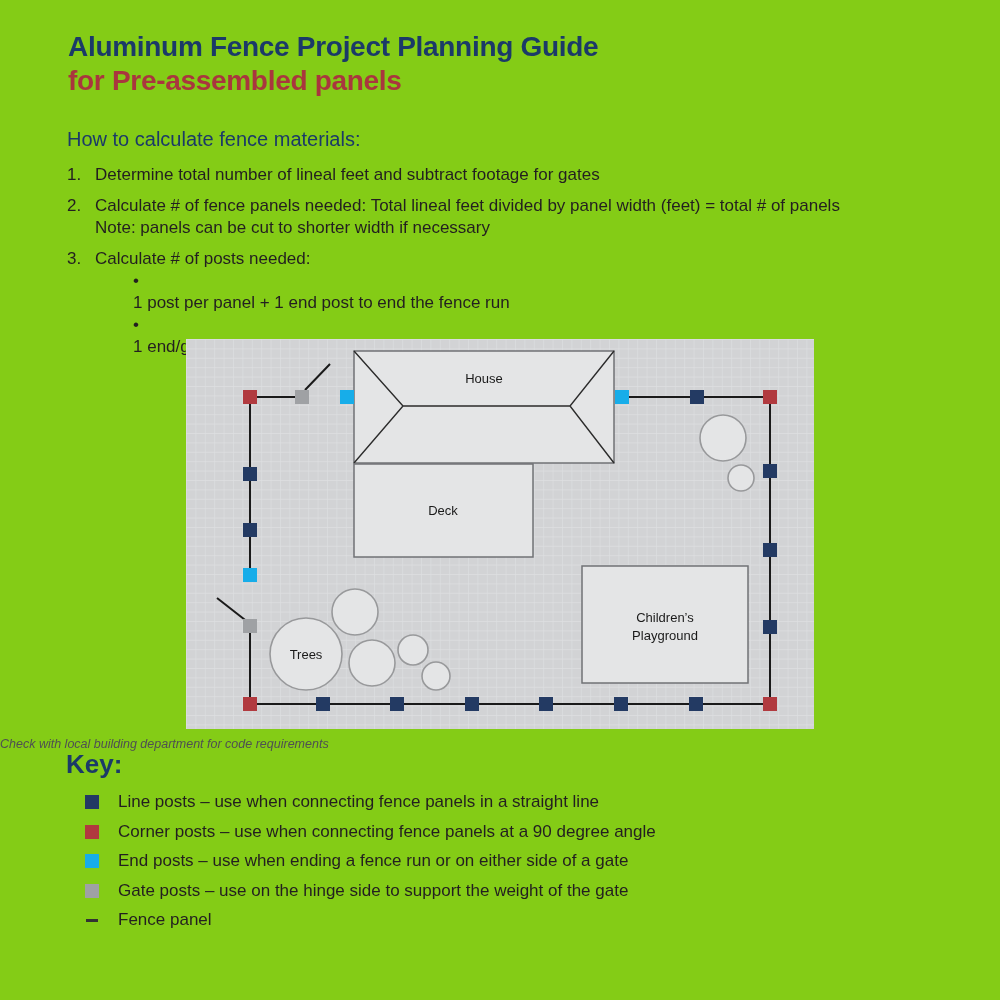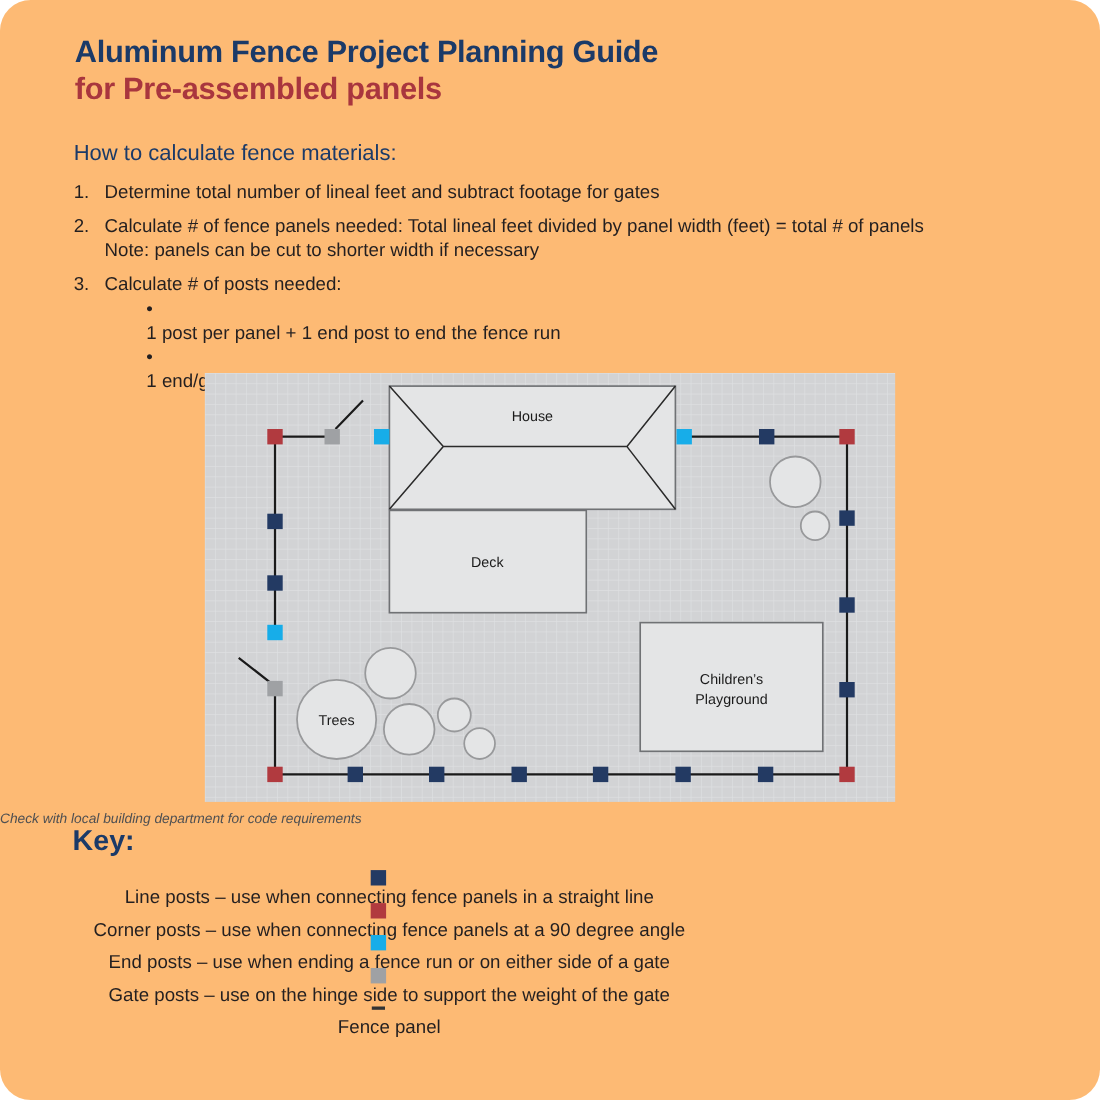--- a/index.html
+++ b/index.html
@@ -1,21 +1,20 @@
 <!DOCTYPE html>
 <html style="--post-navy: #233a63; --post-red: #b13a3f; --post-cyan: #17ade9; --post-gray: #9fa1a4; --heading-navy: #1b3a68; --heading-red: #a9363e; --body-text: #231f20; --fence-line: #1a1a1a; --plan-bg: #d2d3d5; --plan-grid: #dee0e2; --building-fill: #e4e5e6; --building-stroke: #707275; --caption-gray: #4f5052;"><head>
 <meta charset="utf-8">
 <style>
   html,body { margin:0; padding:0; background:#ffffff; }
   .page {
-    position:relative; width:1000px; height:1000px; background:#fdba74;
+    position:relative; width:1000px; height:1000px; background:#84cc16;
     font-family:"Liberation Sans","DejaVu Sans",sans-serif;
     color:var(--body-text,#231f20);
     overflow:hidden;
-    border-radius:28px;
   }
   
   .header { position:absolute; left:68px; top:30px; }
   .title   { margin:0; font-size:28px; line-height:34px; font-weight:bold; color:var(--heading-navy,#1b3a68); letter-spacing:-0.3px; }
   .subtitle{ margin:0; font-size:28px; line-height:34px; font-weight:bold; color:var(--heading-red,#a9363e); letter-spacing:-0.3px; }
 
   
   .instructions { position:absolute; left:67px; top:127px; width:885px; }
   .instructions h3 { margin:0 0 13px 0; font-size:20px; line-height:24px; font-weight:normal; color:var(--heading-navy,#1b3a68); }
   .item { margin-bottom:9px; font-size:17px; line-height:22px; }
@@ -38,21 +37,21 @@
   .p-end    { fill:var(--post-cyan,#17ade9); }
   .p-gate   { fill:var(--post-gray,#9fa1a4); }
   .plan-label { font-family:"Liberation Sans","DejaVu Sans",sans-serif; font-size:13px; fill:#1a1a1a; text-anchor:middle; }
 
   .caption { position:absolute; left:0; right:0; top:737px; text-align:left;
              font-size:12.5px; font-style:italic; color:var(--caption-gray,#4f5052); }
 
   
   .key { position:absolute; left:66px; top:752px; }
   .key h3 { margin:0 0 14px 0; font-size:26px; line-height:25px; font-weight:bold; color:var(--heading-navy,#1b3a68); }
-  .key-row { display:flex; align-items:center; margin-bottom:7.5px; height:22px; padding-left:19px;flex-direction:column; }
+  .key-row { display:flex; align-items:center; margin-bottom:7.5px; height:22px; padding-left:19px; }
   .sw { width:14px; height:14px; flex:0 0 14px; margin-right:19px; display:flex; align-items:center; justify-content:center; }
   .sw-line   { background:var(--post-navy,#233a63); }
   .sw-corner { background:var(--post-red,#b13a3f); }
   .sw-end    { background:var(--post-cyan,#17ade9); }
   .sw-gate   { background:var(--post-gray,#9fa1a4); }
   .sw-panel  { background:none; }
   .sw-panel .dash { width:12px; height:3px; background:#333333; }
   .key-label { font-size:17px; line-height:22px; }
 </style>
 </head>

